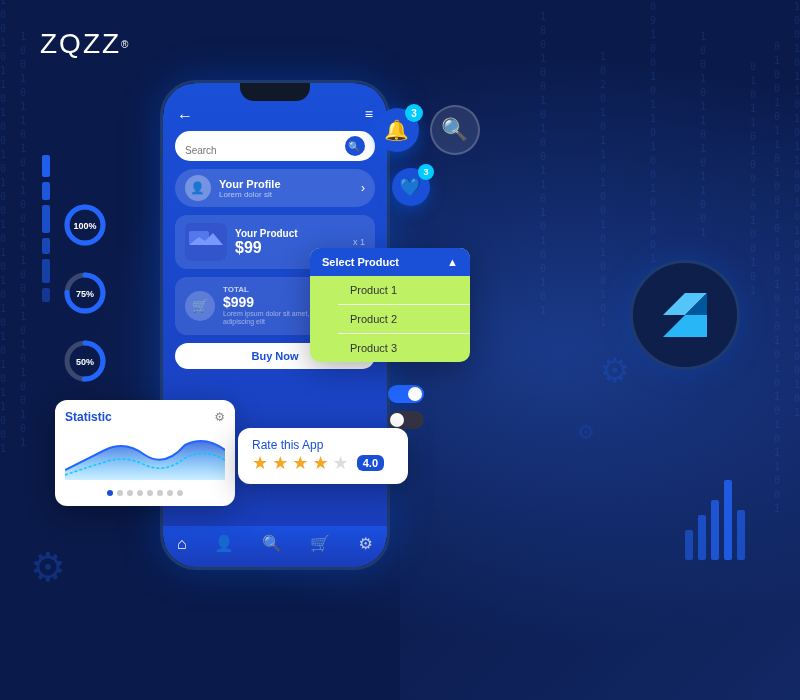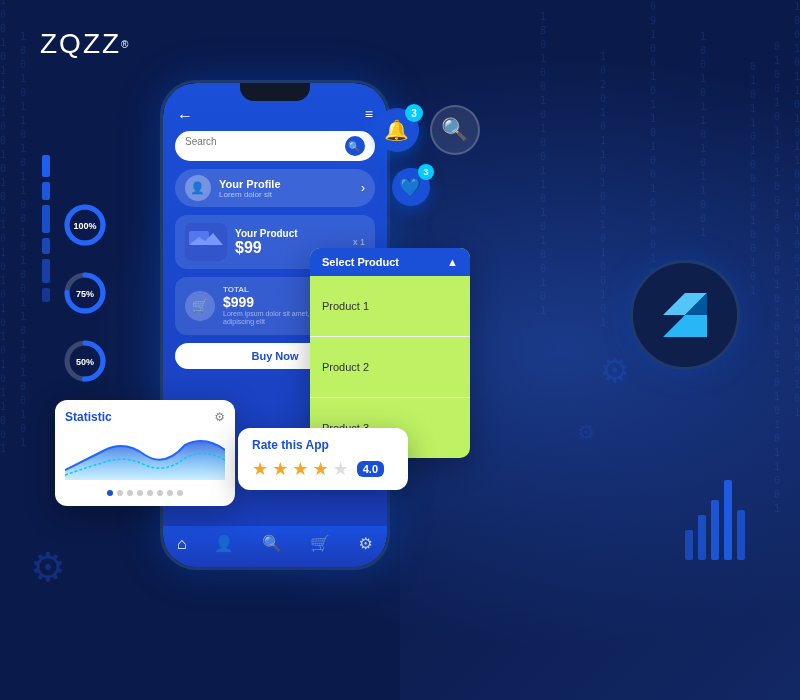--- a/index.html
+++ b/index.html
@@ -161,21 +161,21 @@
       color: white;
       font-size: 14px;
     }
 
     
     .phone-search {
       margin: 0 12px 8px;
       background: white;
       border-radius: 20px;
       display: flex;
-      align-items: flex-start;
+      align-items: flex-end;
       padding: 5px 10px;
       gap: 4px;
     }
     .phone-search input {
       border: none;
       outline: none;
       font-size: 11px;
       color: #888;
       width: 100%;
       background: transparent;
@@ -327,24 +327,25 @@
       background: #1a4fd8;
       color: white;
       font-size: 11px;
       font-weight: bold;
       padding: 8px 12px;
       display: flex;
       align-items: center;
       justify-content: space-between;
     }
     .select-product-item {
-      padding: 24px 12px;
+      padding: 8px 12px;
       font-size: 11px;
       color: #333;
       border-bottom: 1px solid #eee;
+      margin-left: 28px;
     }
     .select-product-item:last-child { border-bottom: none; }
 
     
     .toggles {
       position: absolute;
       top: 385px;
       left: 388px;
       z-index: 8;
       display: flex;
@@ -418,23 +419,22 @@
       left: 238px;
       z-index: 20;
       background: white;
       border-radius: 12px;
       width: 170px;
       padding: 10px 14px;
       box-shadow: 0 8px 30px rgba(0,0,0,0.3);
     }
     .rate-title {
       font-size: 12px;
-      font-weight: bold;
+      font-weight: normal;
       color: #1a4fd8;
-      margin-bottom: 6px;
     }
     .stars-row {
       display: flex;
       align-items: center;
       gap: 4px;
     }
     .star { font-size: 18px; }
     .star.filled { color: #f5a623; }
     .star.empty { color: #ddd; }
     .rate-score {

